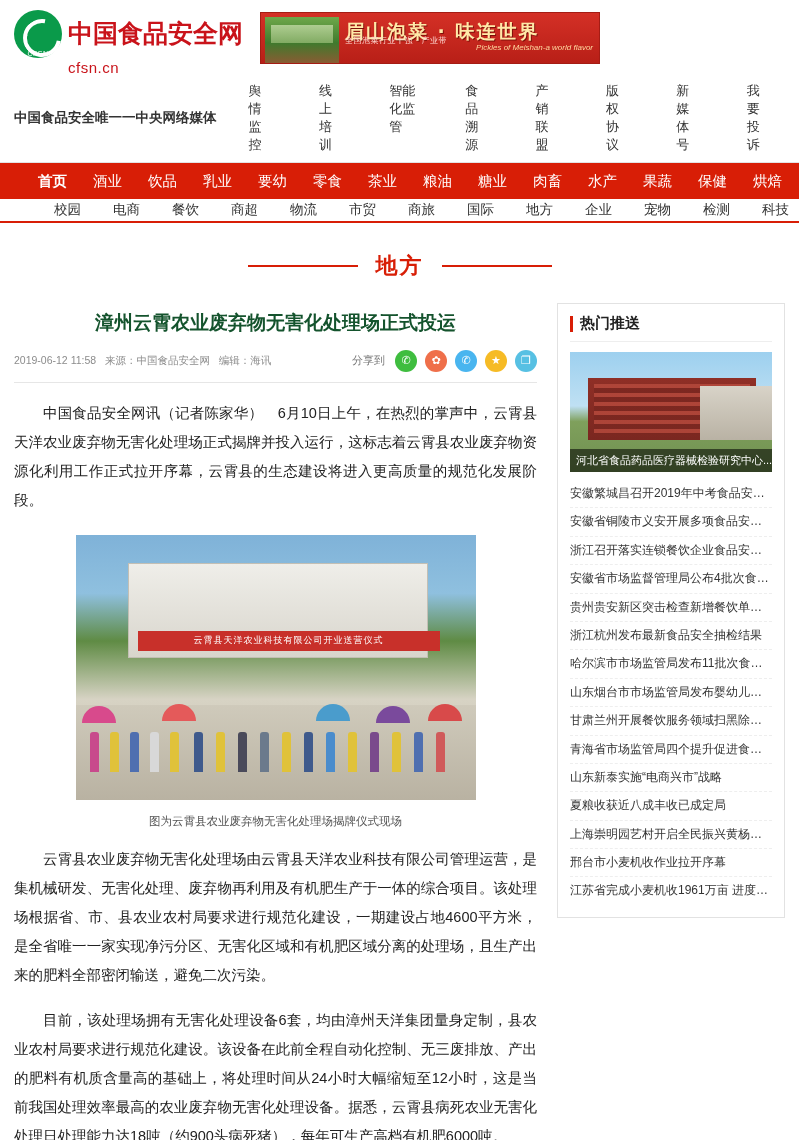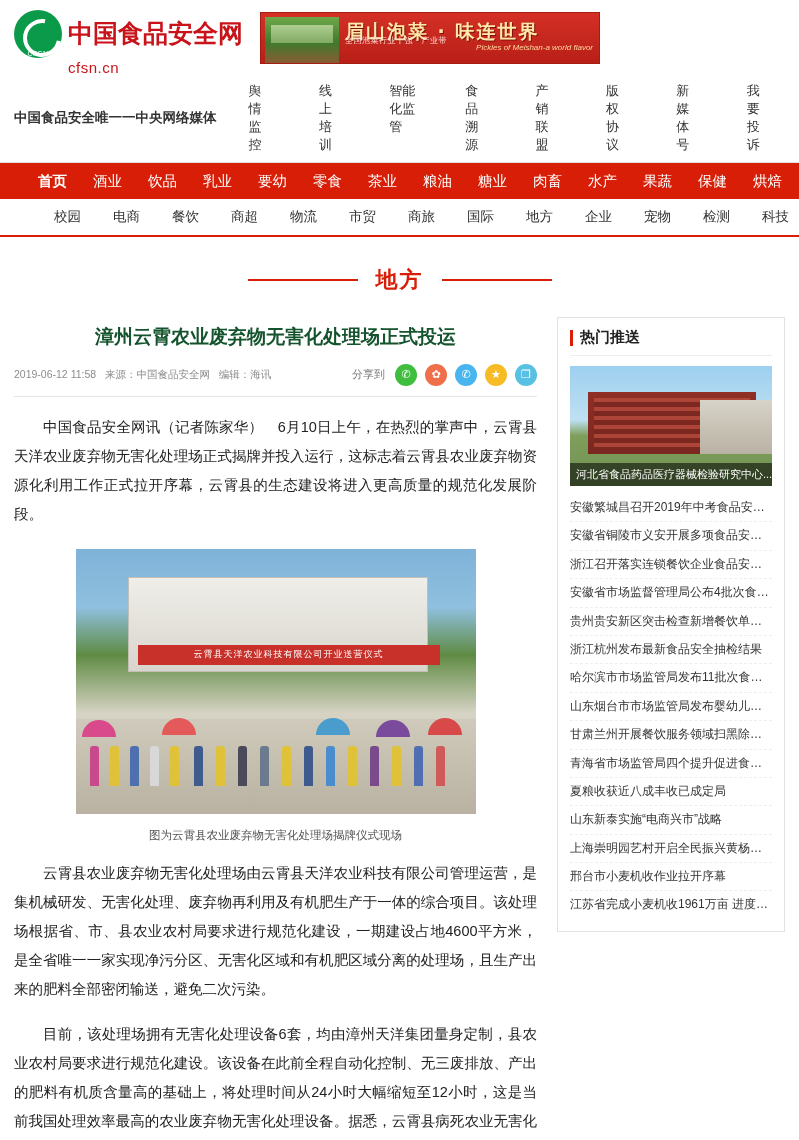--- a/index.html
+++ b/index.html
@@ -134,21 +134,21 @@
     padding: 0 25px;
   }
   .rednav a {
     color: #fff; text-decoration: none; font-size: 14.5px;
     padding: 0 13px; white-space: nowrap;
   }
   .rednav a.active { font-weight: bold; }
 
   
   .whitenav {
-    height: 38px;
+    height: 24px;
     display: flex; align-items: center;
     padding: 0 38px;
     border-bottom: 2px solid #d81e06;
   }
   .whitenav a {
     color: #333; text-decoration: none; font-size: 13.5px;
     padding: 0 16px; white-space: nowrap;
   }
 
   
@@ -434,22 +434,22 @@
           <li>安徽繁城昌召开2019年中考食品安全保障会议</li>
           <li>安徽省铜陵市义安开展多项食品安全检查活动</li>
           <li>浙江召开落实连锁餐饮企业食品安全主体责...</li>
           <li>安徽省市场监督管理局公布4批次食品不合格</li>
           <li>贵州贵安新区突击检查新增餐饮单位食品安全</li>
           <li>浙江杭州发布最新食品安全抽检结果</li>
           <li>哈尔滨市市场监管局发布11批次食品不合格...</li>
           <li>山东烟台市市场监管局发布婴幼儿配方乳粉...</li>
           <li>甘肃兰州开展餐饮服务领域扫黑除恶专项行动</li>
           <li>青海省市场监管局四个提升促进食品产业向...</li>
+          <li>山东新泰实施“电商兴市”战略</li>
           <li>夏粮收获近八成丰收已成定局</li>
-          <li>山东新泰实施“电商兴市”战略</li>
           <li>上海崇明园艺村开启全民振兴黄杨产业之路</li>
           <li>邢台市小麦机收作业拉开序幕</li>
           <li>江苏省完成小麦机收1961万亩 进度过半</li>
         </ul>
       </div>
     </div>
 
   </div>
 </div>
 

